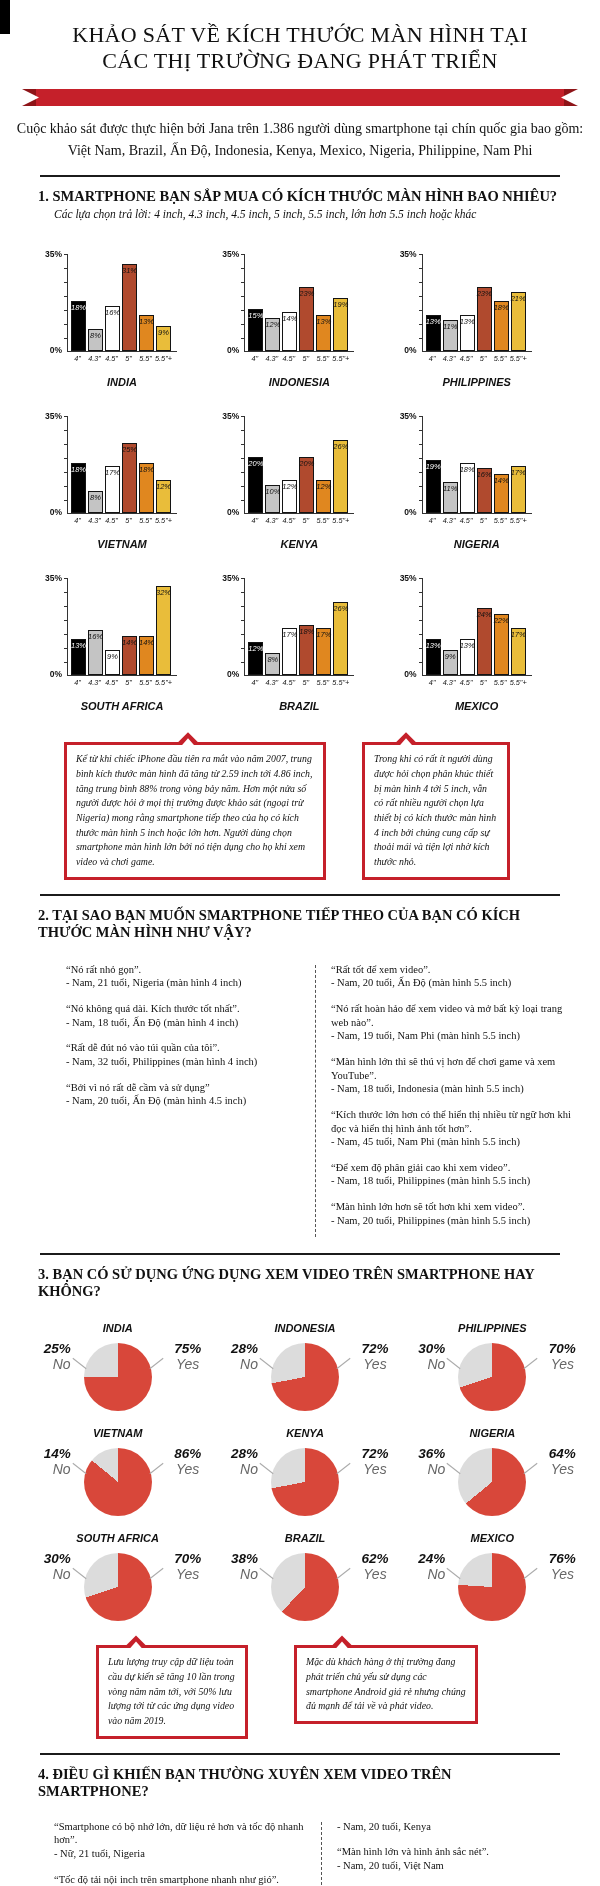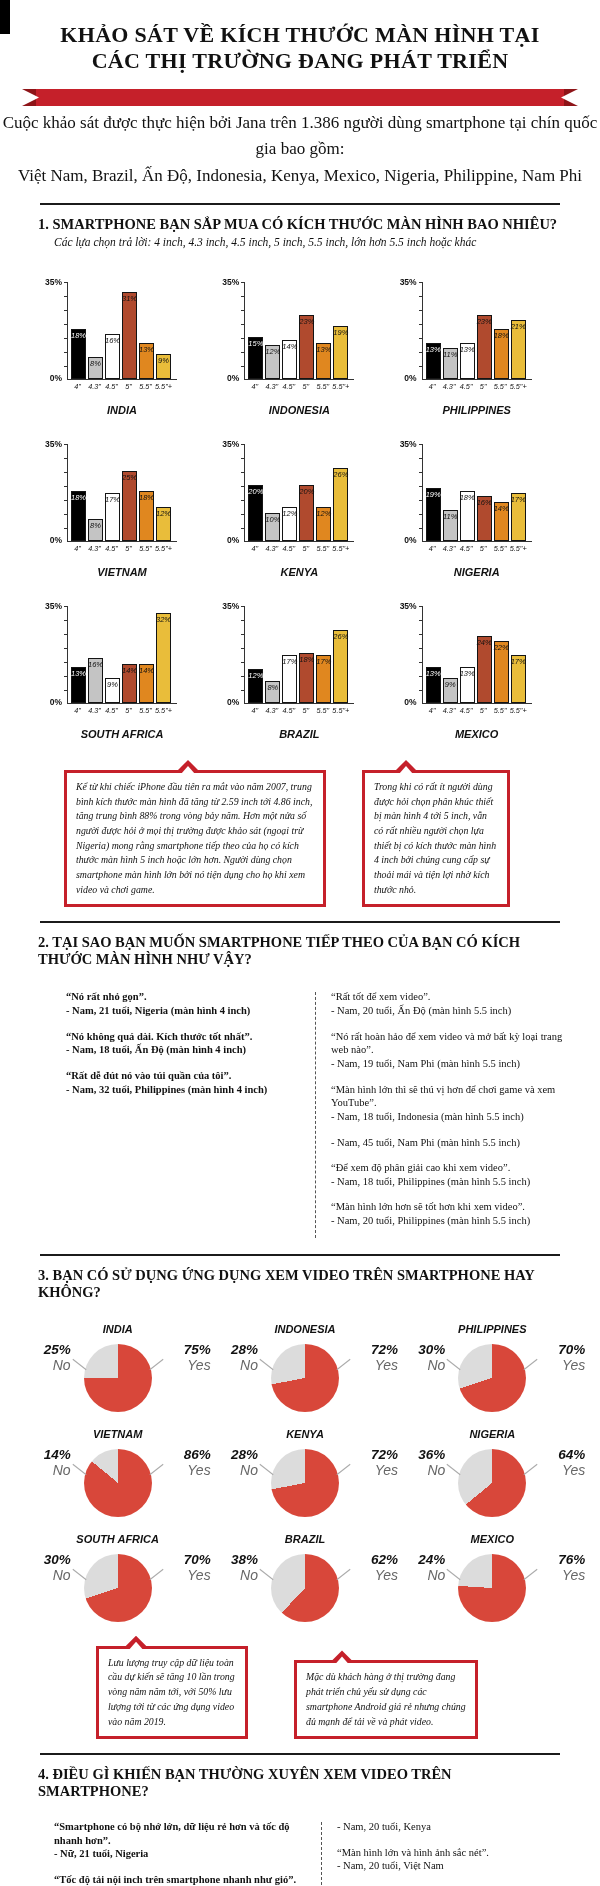--- a/index.html
+++ b/index.html
@@ -1,24 +1,24 @@
 <!DOCTYPE html>
 <html><head>
 <meta charset="utf-8">
 <style>
   html,body{margin:0;padding:0;}
   body{width:600px;min-height:1886px;background:#ffffff;color:#111;
        font-family:"Liberation Serif",serif;position:relative;overflow-x:hidden;}
   .corner-mark{position:absolute;left:0;top:0;width:10px;height:34px;background:#000;}
 
   
-  .title{margin-top:22px;text-align:center;font-weight:bold;font-size:22px;line-height:1.18;letter-spacing:.3px;}
+  .title{margin-top:22px;text-align:center;font-weight:normal;font-size:22px;line-height:1.18;letter-spacing:.3px;}
   .ribbon{height:17px;background:linear-gradient(to right,#8e1418 0 14px,#c5202a 14px calc(100% - 14px),#8e1418 calc(100% - 14px));
           margin:15px 22px 0;clip-path:polygon(0 0,100% 0,calc(100% - 17px) 50%,100% 100%,0 100%,17px 50%);}
-  .intro{margin-top:4px;text-align:center;font-size:17px;line-height:1.55;}
+  .intro{margin-top:12px;text-align:center;font-size:14px;line-height:1.55;}
 
   .divider{height:2px;background:#1b1b1b;margin:14px 40px 0;}
   .sec-heading{font-size:14.5px;font-weight:bold;margin:11px 38px 0;}
   .sec-sub{font-size:11.5px;font-style:italic;margin:3px 40px 0 54px;}
 
   
   #bar-grid{display:grid;grid-template-columns:1fr 1fr 1fr;margin:34px 28px 0 40px;row-gap:28px;}
   .bar-chart{display:flex;flex-direction:column;align-items:flex-start;}
   .chart-area{position:relative;margin-left:27px;}
   .plot{position:relative;width:110px;height:98px;border-left:1px solid #333;border-bottom:1px solid #333;
@@ -32,52 +32,52 @@
   .bar{position:relative;width:15px;border:1px solid #141414;box-sizing:border-box;}
   .bar-label{position:absolute;top:1px;left:50%;transform:translateX(-50%);
         font-family:"Liberation Sans",sans-serif;font-style:italic;font-size:7.5px;white-space:nowrap;}
   .xlabels{display:flex;gap:2px;padding:2px 3px 0;width:110px;box-sizing:border-box;
         font-family:"Liberation Sans",sans-serif;font-style:italic;font-size:7.3px;}
   .xlabels span{width:15px;text-align:center;}
   .country{width:110px;margin:13px 0 0 27px;text-align:center;
         font-family:"Liberation Sans",sans-serif;font-weight:bold;font-style:italic;font-size:11px;}
 
   
-  .callout-row{display:flex;align-items:flex-end;}
+  .callout-row{display:flex;align-items:flex-start;}
   .row1{margin:30px 0 0 64px;gap:36px;}
   .row2{margin:24px 16px 0 96px;gap:46px;}
   .callout{position:relative;border:3px solid #c5202a;background:#fff;padding:7px 9px;
         font-size:9.8px;font-style:italic;line-height:1.5;box-sizing:border-box;}
   .callout::before{content:"";position:absolute;top:-13px;left:var(--nx,40px);width:26px;height:13px;
         background:#c5202a;clip-path:polygon(50% 0,100% 100%,0 100%);}
   .callout::after{content:"";position:absolute;top:-7px;left:calc(var(--nx,40px) + 6px);width:14px;height:8px;
         background:#fff;clip-path:polygon(50% 0,100% 100%,0 100%);}
   .c1l{width:262px;}
   .c1r{width:148px;}
   .c2l{width:152px;}
   .c2r{width:184px;}
 
   
   .quotes{display:flex;font-size:10.5px;line-height:1.3;}
   .q2{margin:22px 24px 0 66px;}
   .q4{margin:20px 20px 0 54px;}
-  .qcol-left{flex:0 0 234px;font-weight:bold;}
+  .qcol-left{flex:0 0 234px;}
   .q4 .qcol-left{flex:0 0 252px;}
   .qdivider{border-left:1px dashed #555;margin:2px 15px;}
   .qcol-right{flex:1;}
   .quote-item{margin-bottom:12px;}
 
   
   #pie-grid{display:grid;grid-template-columns:1fr 1fr 1fr;margin:22px 14px 0 24px;row-gap:16px;}
   .pie-block{display:flex;flex-direction:column;align-items:center;}
   .pie-country{font-family:"Liberation Sans",sans-serif;font-weight:bold;font-style:italic;font-size:11px;margin-bottom:9px;}
   .pie-row{display:flex;align-items:flex-start;position:relative;}
   .pie-side{width:46px;font-family:"Liberation Sans",sans-serif;font-style:italic;margin-top:-2px;}
   .side-left{text-align:right;margin-right:13px;}
-  .side-right{text-align:right;margin-left:13px;}
+  .side-right{text-align:center;margin-left:13px;}
   .pie-pct{font-size:13.5px;font-weight:bold;font-style:italic;}
   .pie-yn{font-size:14px;color:#666;}
   .pie{width:68px;height:68px;border-radius:50%;}
   .pline{position:absolute;width:17px;height:1px;background:#aaa;top:20px;}
   .pl-l{left:46px;transform:rotate(38deg);}
   .pl-r{right:46px;transform:rotate(-38deg);}
 </style>
 </head>
 <body>
 
@@ -429,36 +429,41 @@
         <div class="quote-attr">- Nam, 21 tuổi, Nigeria (màn hình 4 inch)</div>
       </div>
       <div class="quote-item">
         <div class="quote-text">“Nó không quá dài. Kích thước tốt nhất”.</div>
         <div class="quote-attr">- Nam, 18 tuổi, Ấn Độ (màn hình 4 inch)</div>
       </div>
       <div class="quote-item">
         <div class="quote-text">“Rất dễ đút nó vào túi quần của tôi”.</div>
         <div class="quote-attr">- Nam, 32 tuổi, Philippines (màn hình 4 inch)</div>
       </div>
+      <div class="quote-item">
+        <div class="quote-text">“Bởi vì nó rất dễ cầm và sử dụng”</div>
+        <div class="quote-attr">- Nam, 20 tuổi, Ấn Độ (màn hình 4.5 inch)</div>
+      </div>
     </div>
   <div class="qdivider"></div>
   <div class="qcol-right">
       <div class="quote-item">
         <div class="quote-text">“Rất tốt để xem video”.</div>
         <div class="quote-attr">- Nam, 20 tuổi, Ấn Độ (màn hình 5.5 inch)</div>
       </div>
       <div class="quote-item">
         <div class="quote-text">“Nó rất hoàn hảo để xem video và mở bất kỳ loại trang web nào”.</div>
         <div class="quote-attr">- Nam, 19 tuổi, Nam Phi (màn hình 5.5 inch)</div>
       </div>
       <div class="quote-item">
         <div class="quote-text">“Màn hình lớn thì sẽ thú vị hơn để chơi game và xem YouTube”.</div>
         <div class="quote-attr">- Nam, 18 tuổi, Indonesia (màn hình 5.5 inch)</div>
       </div>
       <div class="quote-item">
+        <div class="quote-text">“Kích thước lớn hơn có thể hiển thị nhiều từ ngữ hơn khi đọc và hiển thị hình ảnh tốt hơn”.</div>
         <div class="quote-attr">- Nam, 45 tuổi, Nam Phi (màn hình 5.5 inch)</div>
       </div>
       <div class="quote-item">
         <div class="quote-text">“Để xem độ phân giải cao khi xem video”.</div>
         <div class="quote-attr">- Nam, 18 tuổi, Philippines (màn hình 5.5 inch)</div>
       </div>
       <div class="quote-item">
         <div class="quote-text">“Màn hình lớn hơn sẽ tốt hơn khi xem video”.</div>
         <div class="quote-attr">- Nam, 20 tuổi, Philippines (màn hình 5.5 inch)</div>
       </div>

